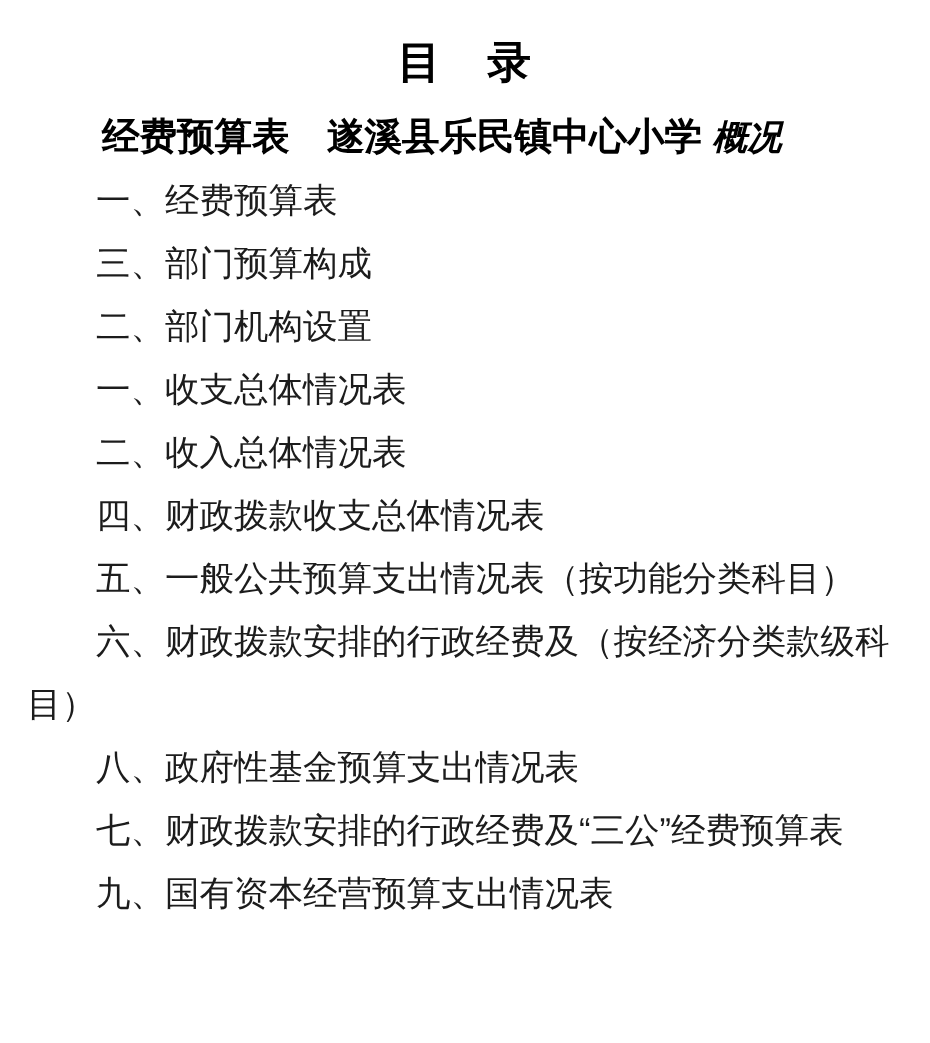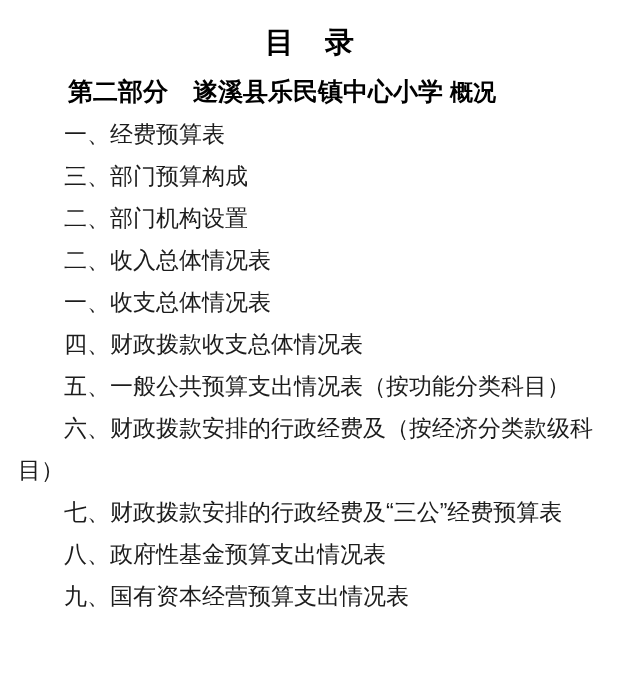--- a/index.html
+++ b/index.html
@@ -37,41 +37,42 @@
     word-break: break-all;
   }
   .content p.heading {
     font-size: 25px;
     font-weight: 700;
     color: #000000;
   }
   .heading .suffix {
     font-size: 23px;
     margin-left: 7px;
+    font-style: italic;
   }
 </style>
 </head>
 <body>
 
 <div class="page">
 
   <h1 class="doc-title">目　录</h1>
 
   <div class="content">
 
-    <p class="heading"><span>第二部分　遂溪县乐民镇中心小学</span><span class="suffix">概况</span></p>
+    <p class="heading"><span>经费预算表　遂溪县乐民镇中心小学</span><span class="suffix">概况</span></p>
 
     <p class="item">一、经费预算表</p>
     <p class="item">三、部门预算构成</p>
     <p class="item">二、部门机构设置</p>
 
 
+    <p class="item">一、收支总体情况表</p>
     <p class="item">二、收入总体情况表</p>
-    <p class="item">一、收支总体情况表</p>
     <p class="item">四、财政拨款收支总体情况表</p>
     <p class="item">五、一般公共预算支出情况表（按功能分类科目）</p>
     <p class="item">六、财政拨款安排的行政经费及（按经济分类款级科目）</p>
+    <p class="item">八、政府性基金预算支出情况表</p>
     <p class="item">七、财政拨款安排的行政经费及“三公”经费预算表</p>
-    <p class="item">八、政府性基金预算支出情况表</p>
     <p class="item">九、国有资本经营预算支出情况表</p>
 
   </div>
 </div>
 
 </body></html>

